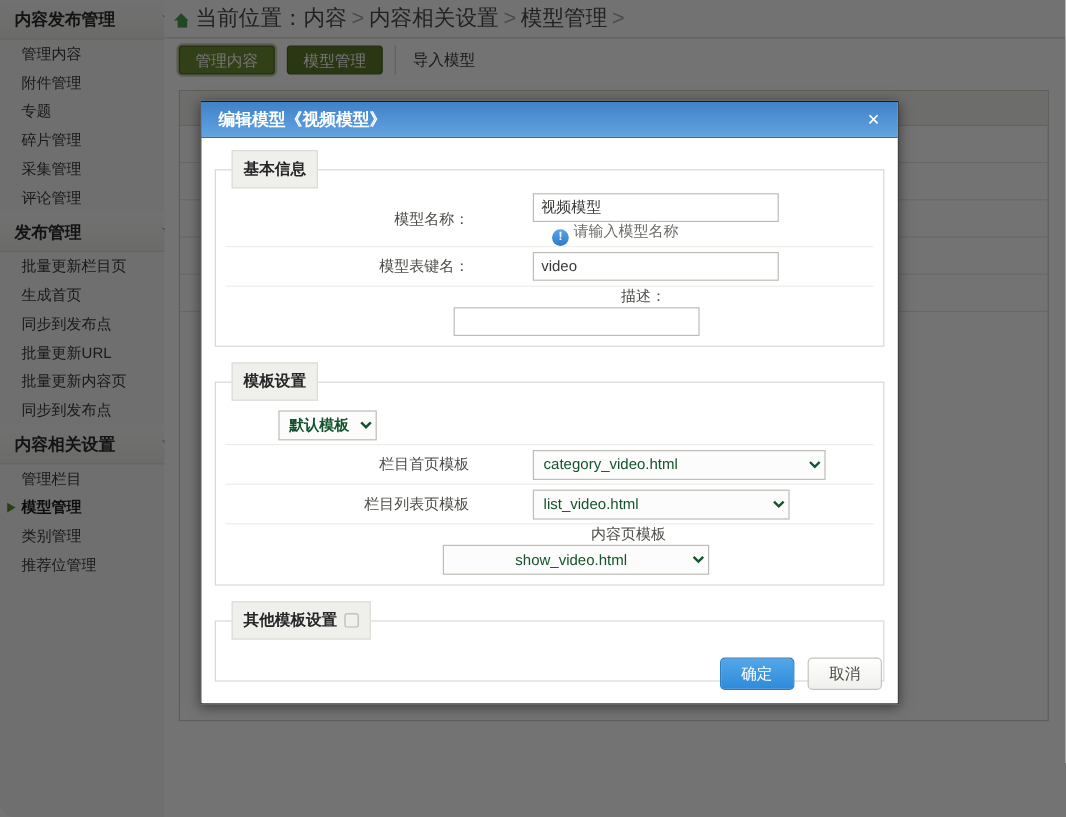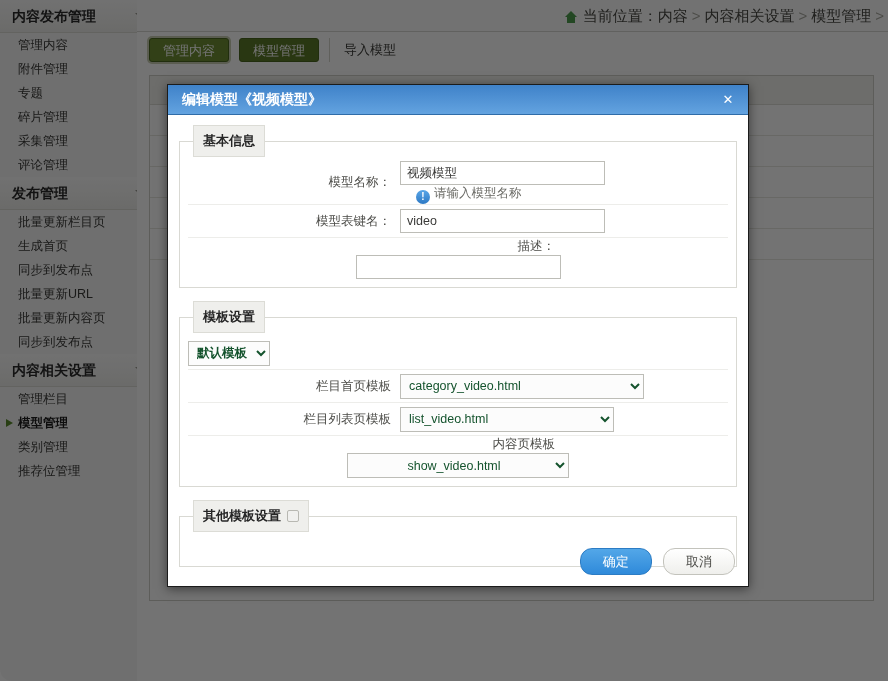--- a/index.html
+++ b/index.html
@@ -105,26 +105,25 @@
   #main {
     position: absolute;
     left: 137px; top: 0;
     right: 0; bottom: 0;
     background: #fff;
   }
   #breadcrumb {
     height: 31px;
     line-height: 31px;
     padding-left: 8px;
-    font-size: 15px;
+    font-size: 18px;
     color: #4a4a45;
     border-bottom: 1px solid #d8d8d2;
     background: #fdfdfd;
     white-space: nowrap;
-    text-align: right;
   }
   #breadcrumb .home {
     display: inline-block;
     vertical-align: -2px;
     margin-right: 5px;
     width: 13px; height: 12px;
     position: relative;
   }
   #breadcrumb .home .roof {
     position: absolute; left: 0; top: 0;
@@ -281,21 +280,21 @@
   .frow:last-child { border-bottom: none; flex-direction: column; }
   .flab {
     width: 212px;
     text-align: right;
     padding-right: 9px;
     font-size: 12.5px;
     color: #4c4c48;
     box-sizing: border-box;
     white-space: nowrap;
   }
-  .fctl { flex: 1; }
+  .fctl { flex: 1; margin-left: 44px; }
 
   input.txt {
     height: 24px;
     line-height: 24px;
     padding: 0 6px;
     font-size: 12.5px;
     font-family: "Liberation Sans", sans-serif;
     color: #3a3a38;
     border: 1px solid #bdbdb7;
     background: #fff;
@@ -348,25 +347,25 @@
     position: absolute;
     right: 13px;
     bottom: 11px;
     text-align: right;
   }
   .btn {
     display: inline-block;
     min-width: 54px;
     height: 27px;
     line-height: 25px;
-    padding: 0 22px;
+    padding: 0 17px;
     margin-left: 8px;
     font-size: 13px;
     text-align: center;
-    border-radius: 12px;
+    border-radius: 4px;
     box-sizing: border-box;
     font-family: "Liberation Sans", sans-serif;
   }
   .btn.primary {
     color: #ffffff;
     background: linear-gradient(#53a7e8, #2f8ada);
     border: 1px solid #2c7cc4;
   }
   .btn.ghost {
     color: #4a4a46;

